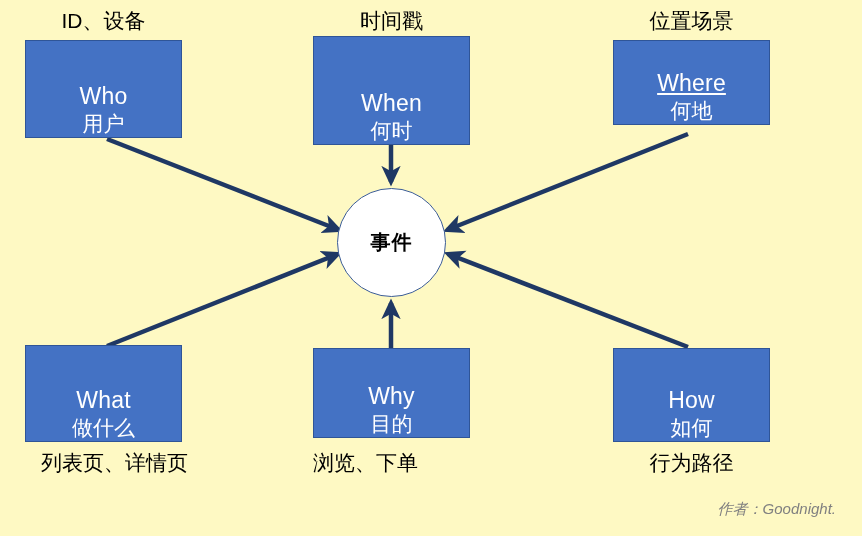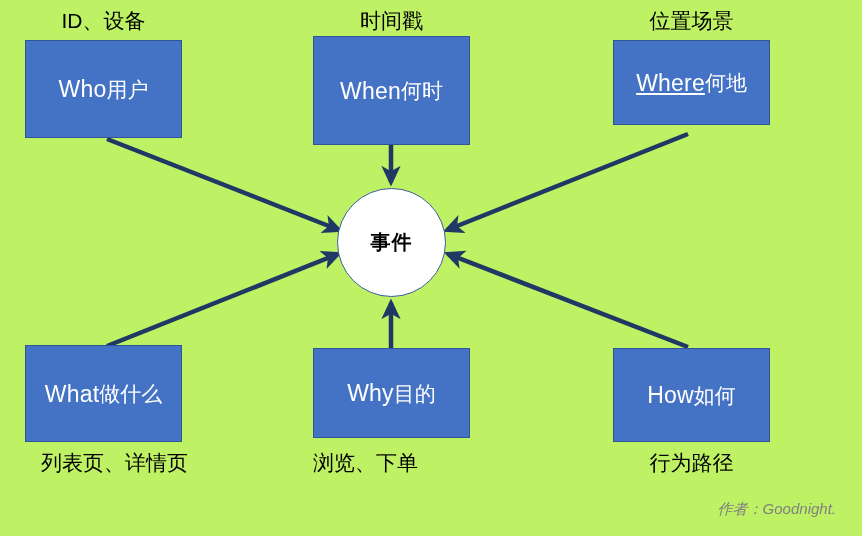--- a/index.html
+++ b/index.html
@@ -7,21 +7,21 @@
     padding: 0;
     background: #ffffff;
   }
   body {
     font-family: "Liberation Sans", "DejaVu Sans", sans-serif;
   }
   #canvas {
     position: relative;
     width: 862px;
     height: 536px;
-    background: #bef264;
+    background: #fef9c3;
     overflow: hidden;
   }
   .edges {
     position: absolute;
     left: 0;
     top: 0;
     width: 862px;
     height: 536px;
     pointer-events: none;
   }
@@ -32,23 +32,23 @@
     color: #000000;
     white-space: nowrap;
     font-family: "Liberation Sans", "DejaVu Sans", sans-serif;
   }
   .node {
     position: absolute;
     box-sizing: border-box;
     background: #4472C4;
     border: 1px solid #2F5597;
     display: flex;
-    flex-direction: row;
+    flex-direction: column;
     align-items: center;
-    justify-content: center;
+    justify-content: flex-end;
     color: #ffffff;
     text-align: center;
   }
   .node .en {
     font-size: 23px;
     line-height: 28px;
     letter-spacing: 0.2px;
   }
   .node .en.underline {
     text-decoration: underline;

